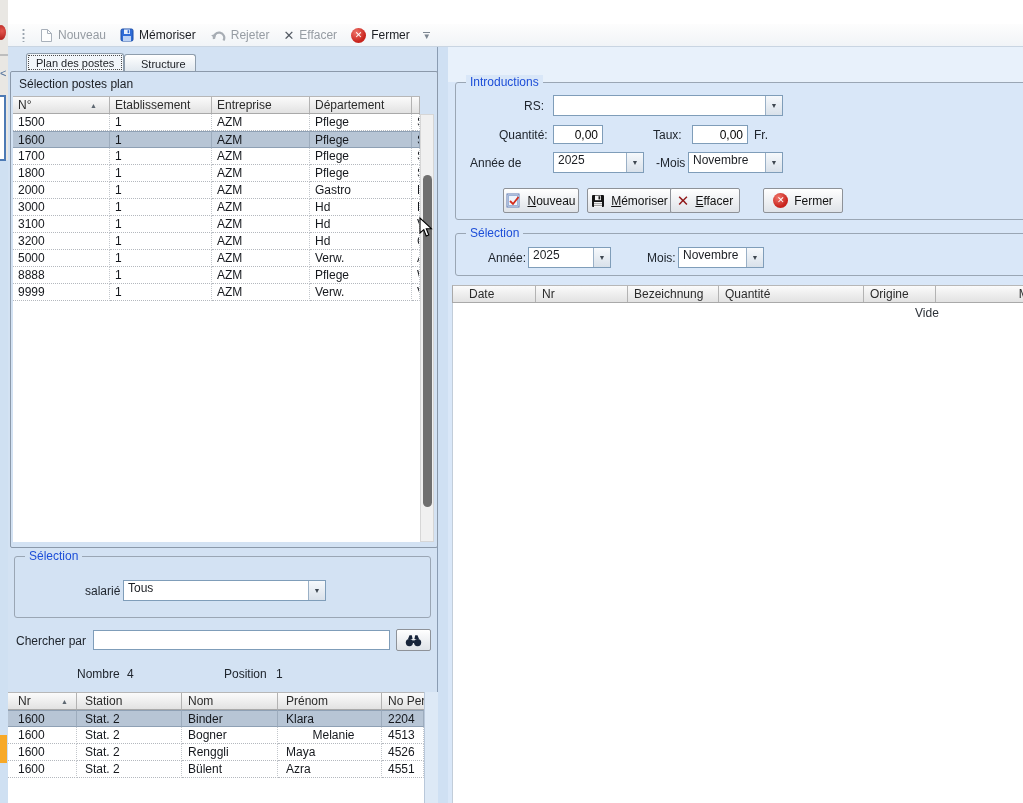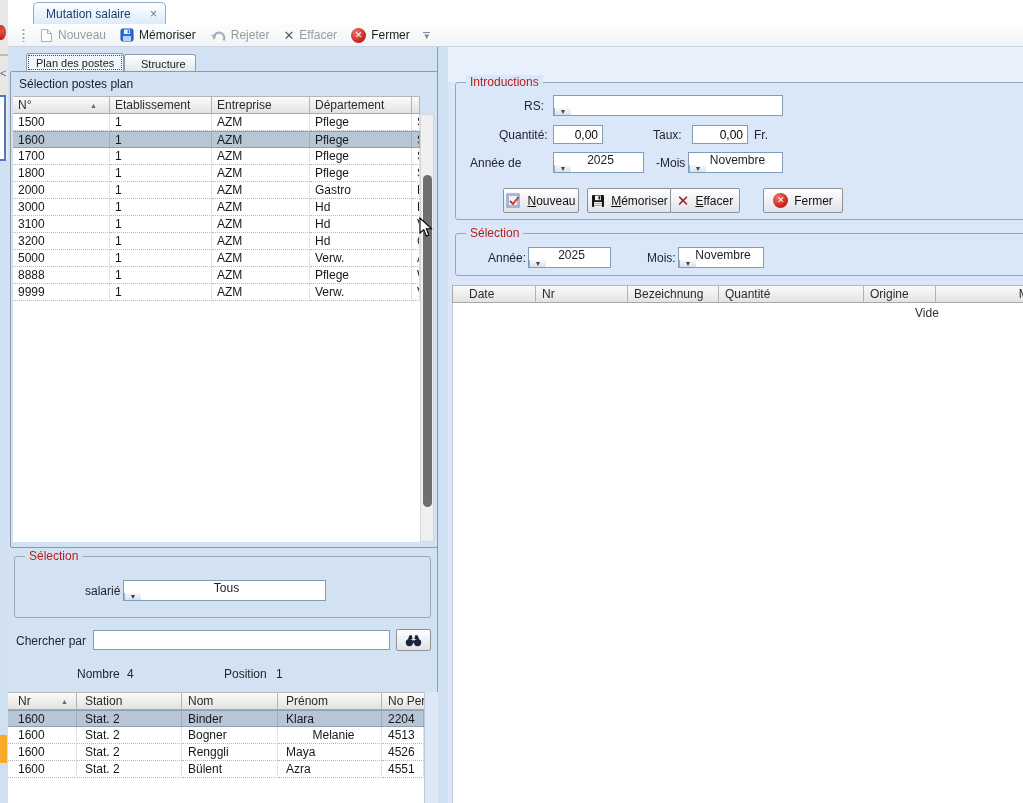--- a/index.html
+++ b/index.html
@@ -37,21 +37,21 @@
   .right-panel{left:448px;top:47px;width:575px;height:756px;background:#d9e7f8;}
   .right-top-band{left:448px;top:47px;width:575px;height:35px;background:#e8f1fb;}
 
   
   .ltab{height:19px;display:flex;align-items:center;padding:0 9px;box-sizing:border-box;
         border:1px solid #8e9dac;border-bottom:none;border-radius:3px 3px 0 0;font-size:11px;}
   .ltab.active{background:#f2f6fa;outline:1px dotted #4a4a4a;outline-offset:-3px;}
   .ltab.inactive{background:linear-gradient(#ffffff,#dfe7ee);height:18px;margin-top:1px;}
 
   .groupbox{border:1px solid #9aa6b4;border-radius:3px;background:transparent;box-sizing:border-box;}
-  .gb-label{position:absolute;top:-8px;left:10px;background:inherit;padding:0 4px;color:#b91c1c;}
+  .gb-label{position:absolute;top:-8px;left:10px;background:inherit;padding:0 4px;color:#1d4ed8;}
   .gb-label-bgL{background:#d3e2f3;}
   .gb-label-bgR{background:#d9e7f8;}
 
   
   .grid-header{display:grid;background:linear-gradient(#fbfbfb,#e2e2e2);border-top:1px solid #b7b7b7;
                border-bottom:1px solid #a9a9a9;box-sizing:border-box;}
   .gh-cell{position:relative;border-right:1px solid #b3b3b3;display:flex;align-items:center;
            padding-left:5px;color:#2b2b2b;overflow:hidden;white-space:nowrap;box-sizing:border-box;}
   .sort{position:absolute;right:12px;top:5px;font-size:7px;color:#5d6771;}
   .grid-body{background:#fff;}
@@ -65,21 +65,21 @@
   .pers-cols{grid-template-columns:69px 105px 96px 104px 1fr;}
   .res-cols{grid-template-columns:83px 92px 91px 145px 72px 1fr;}
   .res-cols .gh-cell{padding-left:6px;}
   .res-cols .gh-cell:first-child{padding-left:16px;}
 
   
   .vtrack{background:#f0f0f0;border:1px solid #d6d6d6;box-sizing:border-box;}
   .vthumb{background:#6f6f6f;border-radius:5px;}
 
   
-  .combo{background:#fff;border:1px solid #7f9db9;display:flex;align-items:center;box-sizing:border-box;height:21px;flex-direction:column;}
+  .combo{background:#fff;border:1px solid #7f9db9;display:flex;align-items:flex-start;box-sizing:border-box;height:21px;}
   .combo .val{flex:1;padding-left:4px;overflow:hidden;white-space:nowrap;}
   .combo .dd{width:16px;align-self:stretch;border-left:1px solid #9ab0c6;
              background:linear-gradient(#f6f9fc,#d9e1ea);display:flex;align-items:center;justify-content:center;
              color:#3f4750;font-size:7px;}
   .tinput{background:#fff;border:1px solid #7f9db9;box-sizing:border-box;font-family:inherit;font-size:12px;padding:0 4px;}
   .num{text-align:right;}
   .btn{background:linear-gradient(#ffffff,#dfe3e8);border:1px solid #8e9298;border-radius:2px;
        display:flex;align-items:center;justify-content:center;gap:6px;box-sizing:border-box;font-size:12px;color:#111;}
   .uf{display:inline-block;}
   .uf::first-letter{text-decoration:underline;}
@@ -104,26 +104,20 @@
 
   <div class="abs edge">
     <div class="abs edge-blue"></div>
     <div class="abs edge-red"></div>
     <div class="abs edge-line"></div>
     <div class="abs edge-chevron">&lt;</div>
     <div class="abs edge-box"></div>
     <div class="abs edge-orange"></div>
   </div>
 
-  <div class="abs tabstrip">
-    <div class="abs doc-tab">
-      <span class="t">Mutation salaire</span>
-      <span class="x">×</span>
-    </div>
-  </div>
 
   <div class="abs toolbar">
     <div class="grip"></div>
     <div class="tbtn dis">
       <span>
         <svg width="13" height="15" viewBox="0 0 13 15">
             <path d="M1.5 1.5 h6 l4 4 v8 h-10 z" fill="#fdfdfd" stroke="#a8b0ba"></path>
             <path d="M7.5 1.5 v4 h4" fill="none" stroke="#a8b0ba"></path>
           </svg>
       </span>

